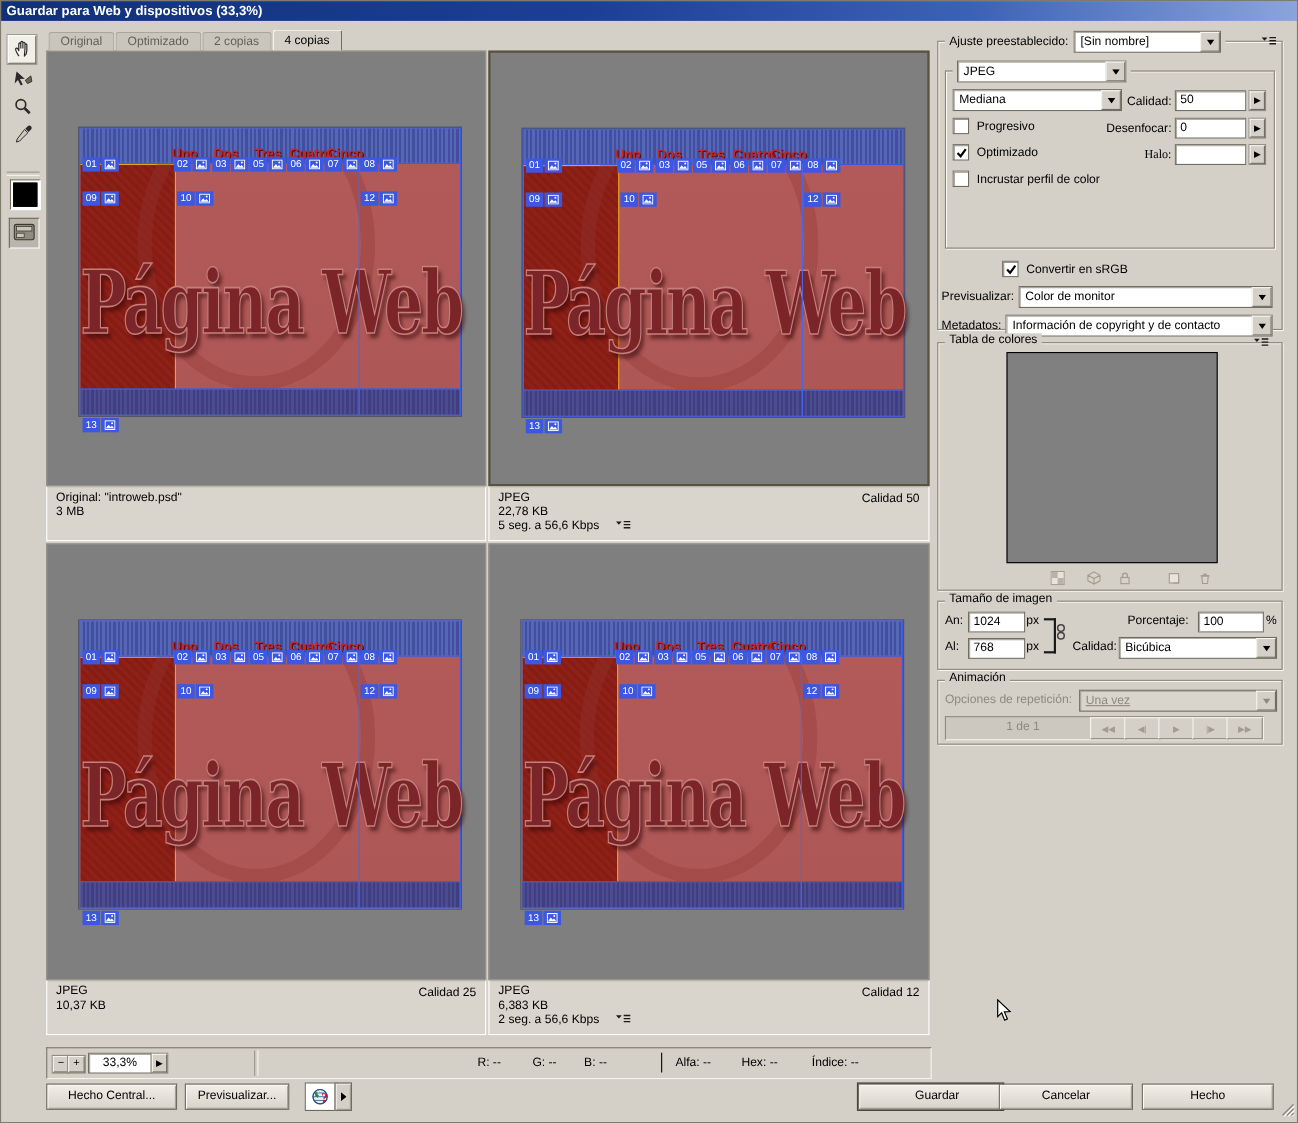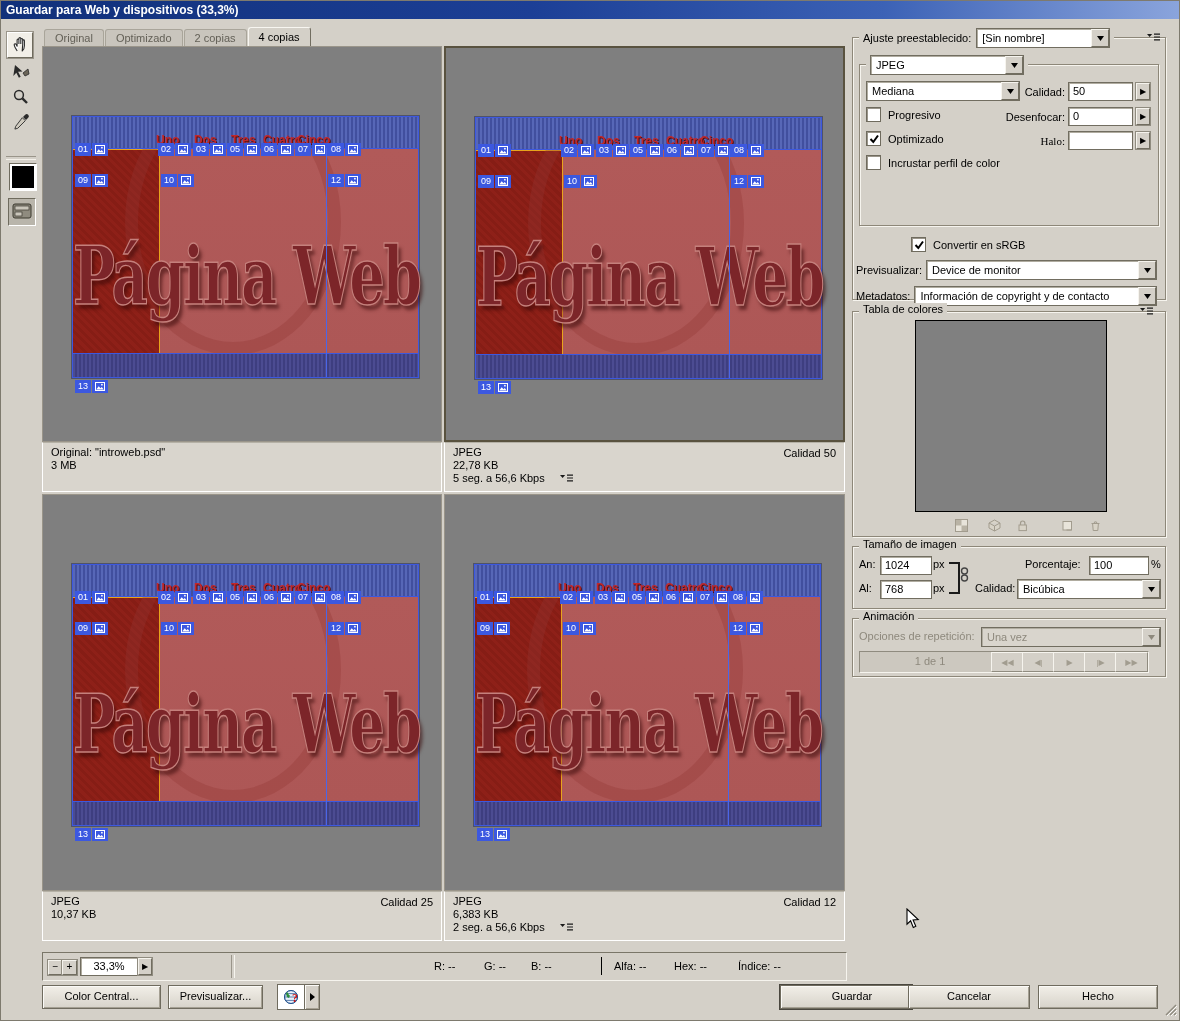--- a/index.html
+++ b/index.html
@@ -84,21 +84,21 @@
   
   .right-panel{position:absolute;left:852px;top:26px;width:322px;height:700px;z-index:3;}
   .group{position:absolute;border:1px solid #8d8779;box-shadow:1px 1px 0 #f6f4ee, inset 1px 1px 0 #f6f4ee;}
   .legend{position:absolute;top:-9px;left:6px;background:#d4d0c8;padding:0 4px;display:flex;gap:5px;align-items:center;white-space:nowrap;}
   .legend.tall{top:-10px;}
   .lbl{white-space:nowrap;}
   .win-select{display:inline-flex;background:#fff;border:1px solid #716d60;box-shadow:inset 1px 1px 0 #b0aca0;height:18px;align-items:center;}
   .win-select .val{flex:1;padding:0 5px;white-space:nowrap;overflow:hidden;}
   .win-select .arrow{width:16px;align-self:stretch;background:#d4d0c8;display:flex;align-items:center;justify-content:center;
       border:1px solid;border-color:#f6f4ee #716d60 #716d60 #f6f4ee;}
-  .win-select.disabled{background:#d9d5cd;color:#8e897d;}
+  .win-select.disabled{background:#d9d5cd;color:#8e897d;text-decoration:underline;}
   .win-select.disabled .arrow svg path{fill:#8e897d;}
   .num-field{width:55px;height:17px;background:#fff;border:1px solid #716d60;box-shadow:inset 1px 1px 0 #b0aca0;
       padding:0 4px;line-height:17px;}
   .num-cluster{position:absolute;right:8px;display:flex;align-items:center;gap:3px;}
   .checkbox{width:13px;height:13px;background:#fff;border:1px solid #6f6b5e;box-shadow:inset 1px 1px 0 #9a958a;
       display:inline-flex;align-items:center;justify-content:center;flex:none;}
   .chk-row{position:absolute;display:flex;align-items:center;gap:7px;}
   .flyout-btn{position:absolute;width:18px;height:12px;display:flex;align-items:center;justify-content:center;}
   .ct-swatch{position:absolute;left:62px;top:8px;width:190px;height:190px;background:#808080;border:1px solid #000;}
   .ct-icon{position:absolute;top:206px;width:16px;height:14px;display:flex;align-items:center;justify-content:center;}
@@ -837,21 +837,21 @@
           <svg width="10" height="10" viewBox="0 0 10 10">
             <path d="M1.5 5 l2.8 3 L9 1.5" stroke="#000" stroke-width="2" fill="none"></path>
           </svg>
         </span>
       <span class="lbl">Convertir en sRGB</span>
     </div>
 
     <div style="position:absolute;left:3px;top:222px;right:8px;display:flex;align-items:center;gap:4px;">
       <span class="lbl">Previsualizar:</span>
       <span class="win-select" style="flex:1;">
-        <span class="val">Device de monitor</span>
+        <span class="val">Color de monitor</span>
         <span class="arrow">
             <svg width="7" height="5" viewBox="0 0 7 5">
               <path d="M0 0h7L3.5 5z" fill="#000"></path>
             </svg>
           </span>
       </span>
     </div>
     <div style="position:absolute;left:3px;top:248px;right:8px;display:flex;align-items:center;gap:4px;">
       <span class="lbl">Metadatos:</span>
       <span class="win-select" style="flex:1;">
@@ -963,21 +963,21 @@
       <span class="disabled-text" style="position:absolute;left:30px;top:3px;width:80px;text-align:center;">1 de 1</span>
       <span class="pb-btn" style="right:124px;">◀◀</span>
       <span class="pb-btn" style="right:93px;">◀|</span>
       <span class="pb-btn" style="right:62px;">▶</span>
       <span class="pb-btn" style="right:31px;">|▶</span>
       <span class="pb-btn" style="right:0;">▶▶</span>
     </div>
   </div>
 </div>
 
-<div class="btn" style="left:42px;top:985px;width:117px;">Color Central...</div>
+<div class="btn" style="left:42px;top:985px;width:117px;">Hecho Central...</div>
 <div class="btn" style="left:168px;top:985px;width:93px;">Previsualizar...</div>
 <div class="icon-btn" style="left:277px;top:984px;width:28px;">
   <svg width="18" height="18" viewBox="0 0 18 18">
     <circle cx="8" cy="9" r="6.5" fill="#e8f0fa" stroke="#23518e"></circle>
     <path d="M8 2.5 a6.5 6.5 0 000 13 M8 2.5 a6.5 6.5 0 010 13 M1.5 9 h13 M2.6 5.6 h10.8 M2.6 12.4 h10.8" fill="none" stroke="#23518e" stroke-width=".7"></path>
     <path d="M4 4 c2 1.4 1 3 3 3.6 L6 10 4 9 3 6z" fill="#2c8c3c"></path>
     <text x="9" y="14" font-size="12" font-weight="bold" fill="#cc1111" font-family="Liberation Serif, serif">?</text>
   </svg>
 </div>
 <div class="icon-btn gray" style="left:304px;top:984px;width:14px;">

